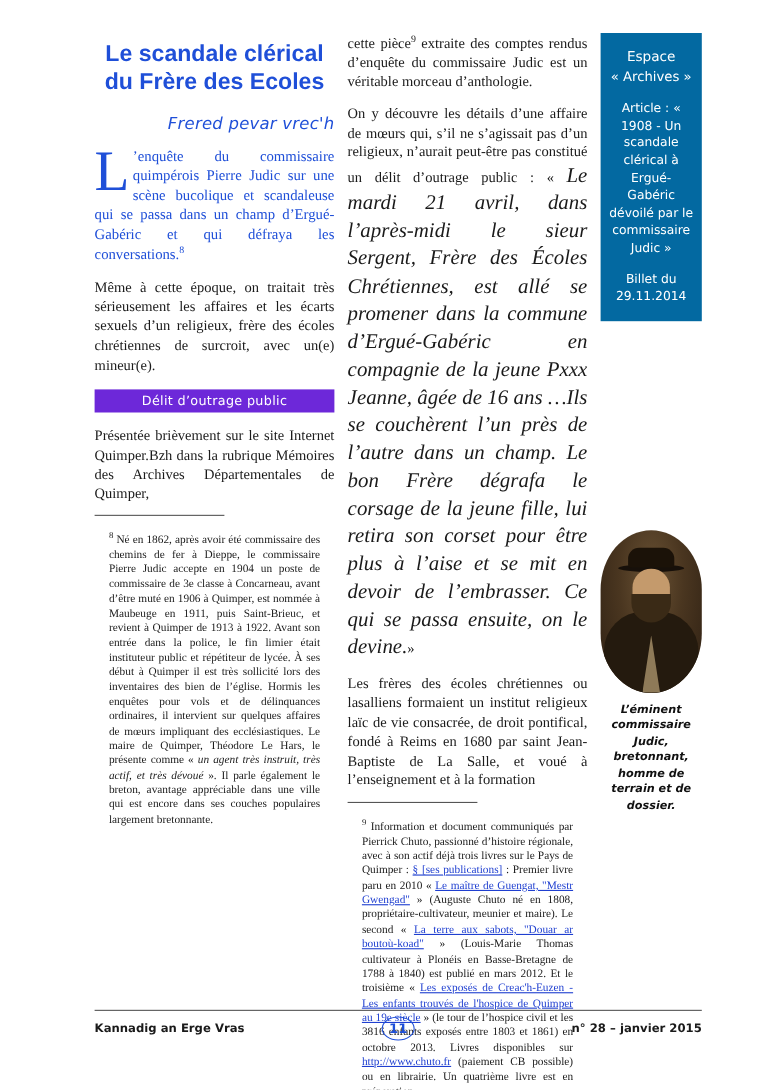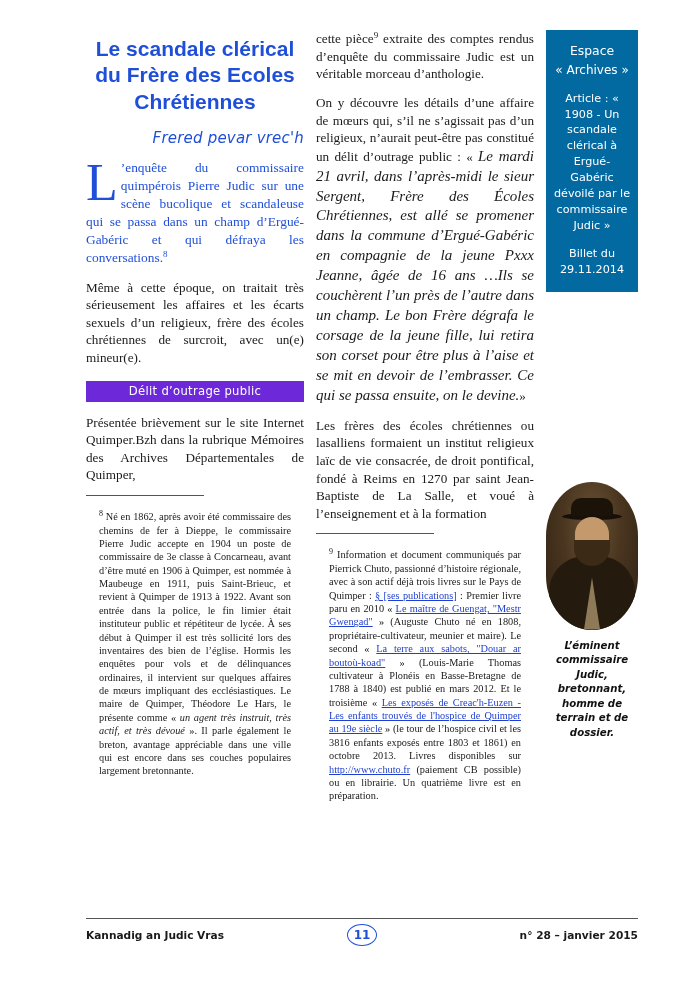--- a/index.html
+++ b/index.html
@@ -93,21 +93,21 @@
     font-size: 11.6px;
     text-align: center;
     padding: 3px 0 4px 0;
     margin: 14px 0 12px 0;
     letter-spacing: .3px;
   }
 
   
   .quote {
     font-style: italic;
-    font-size: 15px;
+    font-size: 19px;
     line-height: 1.33;
     text-align: justify;
   }
 
   
   .fn-rule {
     width: 118px;
     height: 1px;
     background: #555;
     margin: 10px 0 7px 0;
@@ -267,21 +267,20 @@
 <div class="page">
   <div class="content">
 
     <div class="cols">
 
       <div class="col-left">
 
         <h1 class="title">
           <span>Le scandale clérical</span><br>
           <span>du Frère des Ecoles</span><br>
-          <span>Chrétiennes</span>
         </h1>
 
         <div class="subtitle">Frered pevar vrec'h</div>
 
         <p class="lead">
           <span class="dropcap">L</span><span>’enquête du commissaire quimpérois Pierre Judic sur une scène bucolique et scandaleuse qui se passa dans un champ d’Ergué-Gabéric et qui défraya les conversations.</span><sup>8</sup>
         </p>
 
         <p class="body">Même à cette époque, on traitait très sérieusement les affaires et les écarts sexuels d’un religieux, frère des écoles chrétiennes de surcroit, avec un(e) mineur(e).</p>
 
@@ -305,21 +304,21 @@
         <p class="body">
           <span>cette pièce</span><sup>9</sup>
           <span>extraite des comptes rendus d’enquête du commissaire Judic est un véritable morceau d’anthologie.</span>
         </p>
 
         <p class="body">
           <span>On y découvre les détails d’une affaire de mœurs qui, s’il ne s’agissait pas d’un religieux, n’aurait peut-être pas constitué un délit d’outrage public : «</span>
           <span class="quote">Le mardi 21 avril, dans l’après-midi le sieur Sergent, Frère des Écoles Chrétiennes, est allé se promener dans la commune d’Ergué-Gabéric en compagnie de la jeune Pxxx Jeanne, âgée de 16 ans …Ils se couchèrent l’un près de l’autre dans un champ. Le bon Frère dégrafa le corsage de la jeune fille, lui retira son corset pour être plus à l’aise et se mit en devoir de l’embrasser. Ce qui se passa ensuite, on le devine.</span><span>»</span>
         </p>
 
-        <p class="body">Les frères des écoles chrétiennes ou lasalliens formaient un institut religieux laïc de vie consacrée, de droit pontifical, fondé à Reims en 1270 par saint Jean-Baptiste de La Salle, et voué à l’enseignement et à la formation</p>
+        <p class="body">Les frères des écoles chrétiennes ou lasalliens formaient un institut religieux laïc de vie consacrée, de droit pontifical, fondé à Reims en 1680 par saint Jean-Baptiste de La Salle, et voué à l’enseignement et à la formation</p>
 
         <div class="fn-rule"></div>
 
         <p class="footnote">
           <sup>9</sup>
           <span>Information et document communiqués par Pierrick Chuto, passionné d’histoire régionale, avec à son actif déjà trois livres sur le Pays de Quimper : </span>
           <a class="fn-link" href="#">§ [ses publications]</a>
           <span> : Premier livre paru en 2010 « </span>
           <a class="fn-link" href="#">Le maître de Guengat, "Mestr Gwengad"</a>
           <span> » (Auguste Chuto né en 1808, propriétaire-cultivateur, meunier et maire). Le second « </span>
@@ -355,20 +354,20 @@
         </div>
 
       </div>
 
     </div>
   </div>
 
   <div class="footer-rule"></div>
 
   <div class="footer">
-    <div class="left">Kannadig an Judic Vras</div>
+    <div class="left">Kannadig an Erge Vras</div>
     <div class="pagenum">
       <div class="ring"></div>
       <span>11</span>
     </div>
     <div class="right">n° 28 – janvier 2015</div>
   </div>
 </div>
 
 </body></html>

